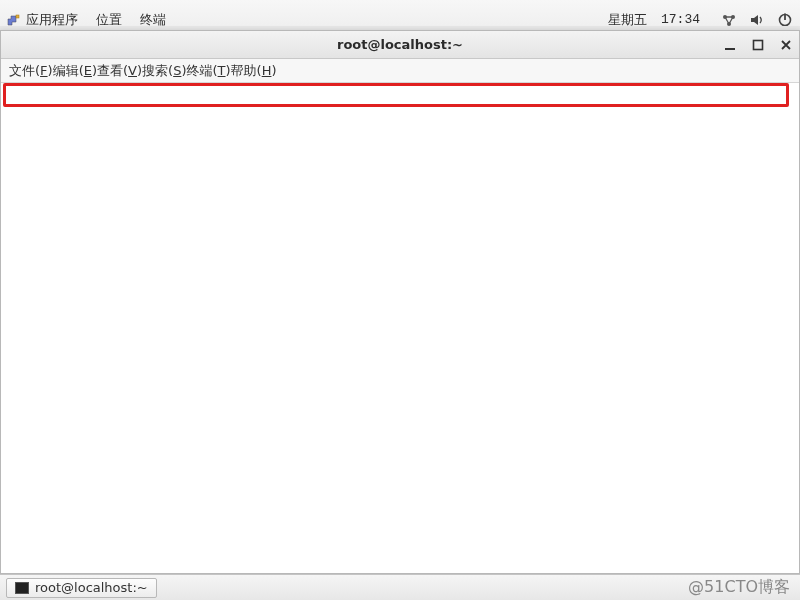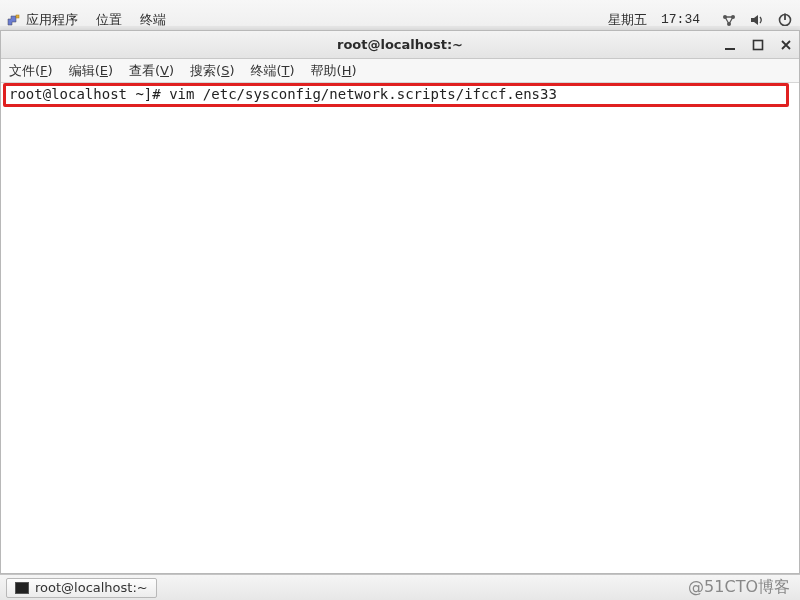--- a/index.html
+++ b/index.html
@@ -19,21 +19,21 @@
   
   .desktop { position: absolute; top: 26px; left: 0; right: 0; bottom: 26px; background: #e6e6e6; }
 
   
   .term-window { position: absolute; top: 4px; left: 0; right: 0; bottom: 0; background: #ffffff; border: 1px solid #b8b8b8; box-shadow: 0 2px 6px rgba(0,0,0,0.25); display:flex; flex-direction:column; }
   .titlebar { height: 28px; background: linear-gradient(#f3f3f3,#e4e4e4); border-bottom: 1px solid #c8c8c8; display:flex; align-items:center; justify-content:center; position:relative; font-weight:bold; color:#2b2b2b; }
   .win-controls { position:absolute; right:6px; top:0; height:28px; display:flex; align-items:center; gap:14px; }
   .win-btn { width:14px; height:14px; display:inline-flex; align-items:center; justify-content:center; color:#3a3a3a; cursor:default; }
   .win-btn svg { display:block; }
 
-  .menubar { height: 24px; display:flex; align-items:center; gap: 16px; padding: 0 8px; border-bottom: 1px solid #d6d6d6; color:#333; background:#f7f7f7; }
+  .menubar { height: 24px; display:flex; align-items:center; padding: 0 8px; border-bottom: 1px solid #d6d6d6; color:#333; background:#f7f7f7; }
   .menubar .mitem { cursor:default; }
   .menubar .mitem .accel { text-decoration: underline; }
 
   .term-body { flex:1; background:#ffffff; position:relative; font-family:"DejaVu Sans Mono","Liberation Mono",monospace; font-size:14px; color:#222; }
   .cmd-highlight { position:absolute; top:0px; left:2px; right:10px; height:24px; border:3px solid #e02020; border-radius:2px; pointer-events:none; }
   .cmd-line { position:absolute; top:3px; left:8px; white-space:pre; }
 
   
   .bottom-panel { position:absolute; left:0; right:0; bottom:0; height:26px; background: linear-gradient(#f5f5f5,#e7e7e7); border-top:1px solid #c4c4c4; display:flex; align-items:center; padding:0 6px; }
   .task-btn { height:20px; border:1px solid #b8b8b8; background:linear-gradient(#fdfdfd,#ececec); padding:0 8px; display:inline-flex; align-items:center; gap:6px; border-radius:2px; color:#333; cursor:default; }
@@ -108,21 +108,20 @@
         <span class="mitem"><span>文件</span>(<span class="accel">F</span>)</span>
         <span class="mitem"><span>编辑</span>(<span class="accel">E</span>)</span>
         <span class="mitem"><span>查看</span>(<span class="accel">V</span>)</span>
         <span class="mitem"><span>搜索</span>(<span class="accel">S</span>)</span>
         <span class="mitem"><span>终端</span>(<span class="accel">T</span>)</span>
         <span class="mitem"><span>帮助</span>(<span class="accel">H</span>)</span>
       </div>
 
       <div class="term-body">
         <div class="cmd-highlight"></div>
-        <div class="cmd-line"><span>root@localhost ~]# </span><span>vim /etc/sysconfig/network.scripts/ifccf.ens33</span></div>
       </div>
 
     </div>
   </div>
 
   <div class="bottom-panel">
     <span class="task-btn">
       <span class="term-icon"></span>
       <span>root@localhost:~</span>
     </span>

